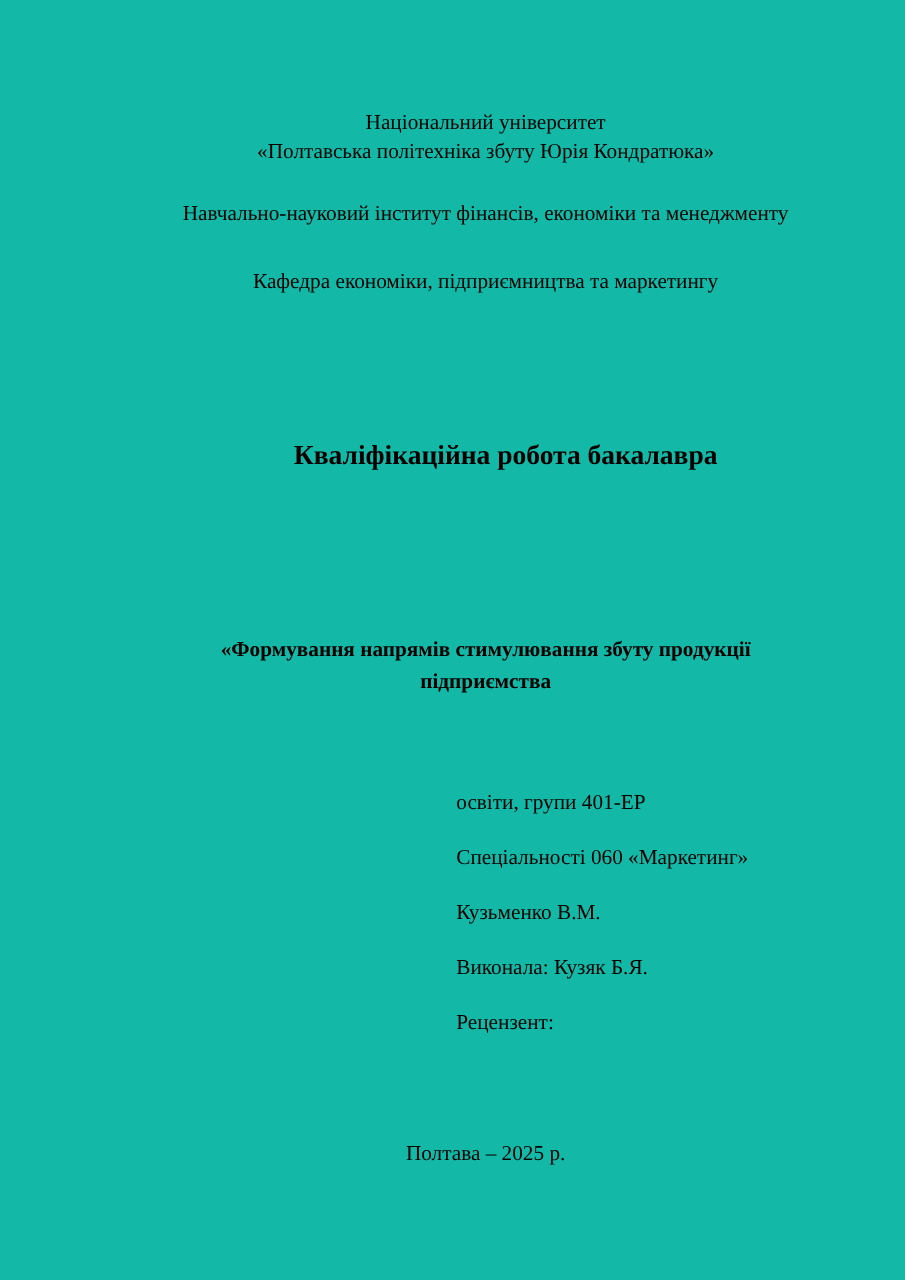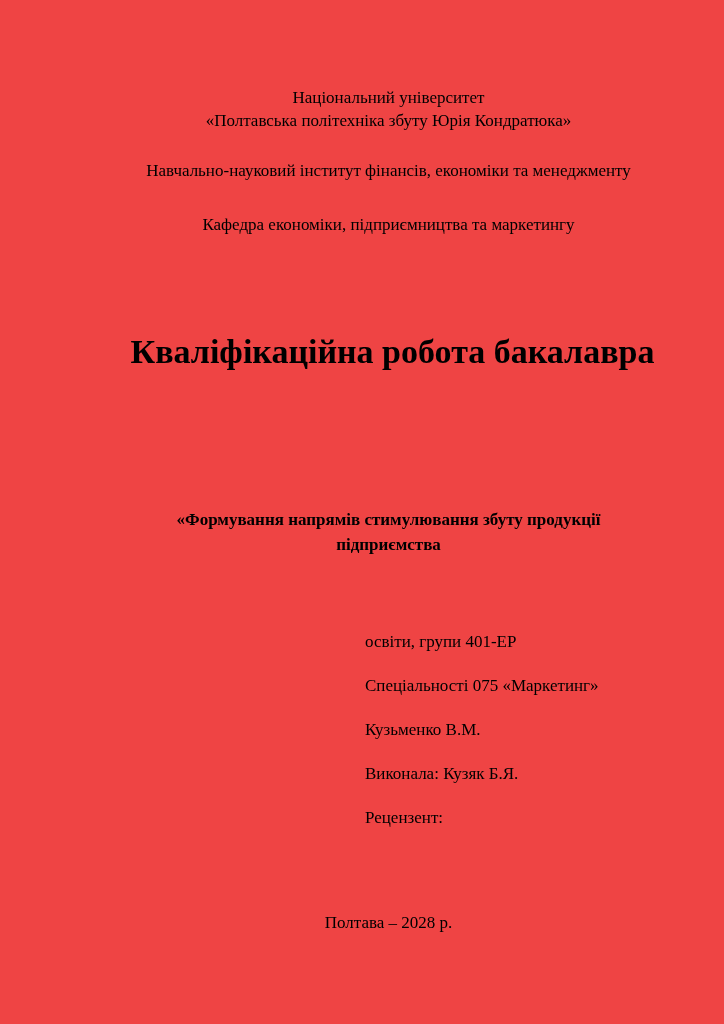--- a/index.html
+++ b/index.html
@@ -4,39 +4,39 @@
 <style>
   html, body {
     margin: 0;
     padding: 0;
     background: #ffffff;
   }
   .page {
     position: relative;
     width: 724px;
     height: 1024px;
-    background: #ef4444;
+    background: #14b8a6;
     color: #000000;
     font-family: "Liberation Serif", "DejaVu Serif", serif;
     font-size: 17px;
     overflow: hidden;
   }
   .block {
     position: absolute;
     left: 103px;
     width: 571px;
   }
   .centered { text-align: center; }
   .bold { font-weight: bold; }
   .header-block { line-height: 23px; }
   .work-title {
-    font-size: 34px;
+    font-size: 22px;
     font-weight: bold;
     line-height: 34px;
-    margin: 4px;
+    margin: 16px;
   }
   .theme-lines { line-height: 25px; }
   .credits {
     position: absolute;
     left: 365px;
     width: 322px;
     line-height: 22px;
   }
   .credits p {
     margin: 0 0 22px 0;
@@ -66,21 +66,21 @@
 
   <div class="block centered bold theme-lines" style="top:507px">
     <div>«Формування напрямів стимулювання збуту продукції</div>
     <div>підприємства</div>
   </div>
 
   <div class="credits" style="top:631px">
     <p>
       <span class="line">освіти, групи 401-ЕР</span>
     </p>
-    <p>Спеціальності 075 «Маркетинг»</p>
+    <p>Спеціальності 060 «Маркетинг»</p>
     <p>Кузьменко В.М.</p>
     <p>Виконала: Кузяк Б.Я.</p>
     <p>Рецензент:</p>
   </div>
 
-  <div class="block centered" style="top:913px">Полтава – 2028 р.</div>
+  <div class="block centered" style="top:913px">Полтава – 2025 р.</div>
 
 </div>
 
 </body></html>

